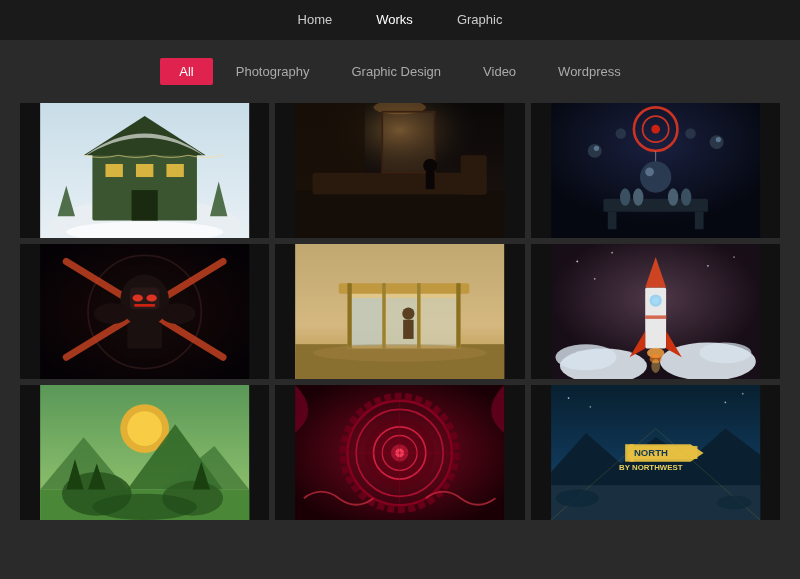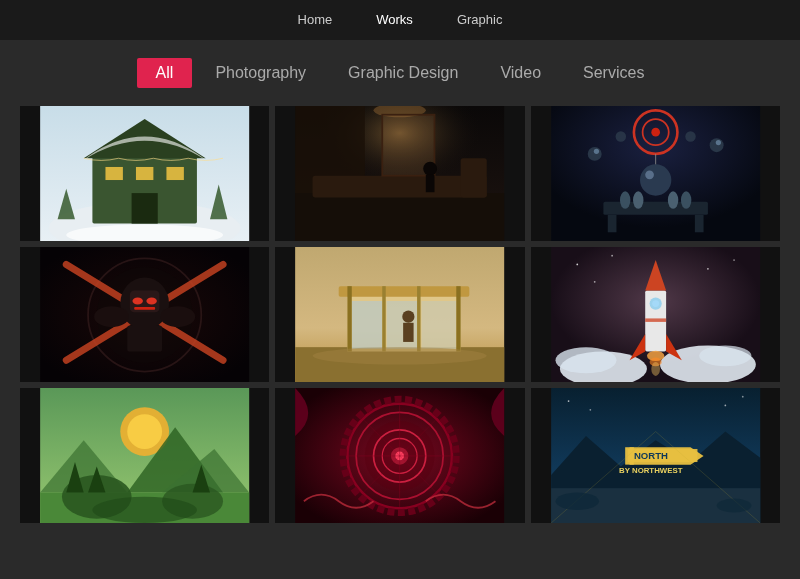--- a/index.html
+++ b/index.html
@@ -35,21 +35,21 @@
       display: flex;
       justify-content: center;
       align-items: center;
       padding: 18px 0 18px;
       gap: 4px;
     }
     .filter-btn {
       background: transparent;
       border: none;
       color: #aaa;
-      font-size: 16px;
+      font-size: 13px;
       padding: 6px 19px;
       cursor: pointer;
       border-radius: 2px;
       transition: background 0.2s, color 0.2s;
     }
     .filter-btn.active {
       background-color: #e0234e;
       color: #fff;
     }
 
@@ -99,21 +99,21 @@
   <a>Home</a>
   <a class="active">Works</a>
   <a>Graphic</a>
 </nav>
 
 <div class="filter-bar">
   <button class="filter-btn active">All</button>
   <button class="filter-btn">Photography</button>
   <button class="filter-btn">Graphic Design</button>
   <button class="filter-btn">Video</button>
-  <button class="filter-btn">Services</button>
+  <button class="filter-btn">Wordpress</button>
 </div>
 
 <div class="gallery">
 
   <div class="gallery-item">
     <svg class="svg-thumb" viewBox="0 0 240 155" xmlns="http://www.w3.org/2000/svg">
       <defs>
         <linearGradient id="sky1" x1="0" y1="0" x2="0" y2="1">
           <stop offset="0%" stop-color="#c8dde8"></stop>
           <stop offset="100%" stop-color="#e8f0f5"></stop>

